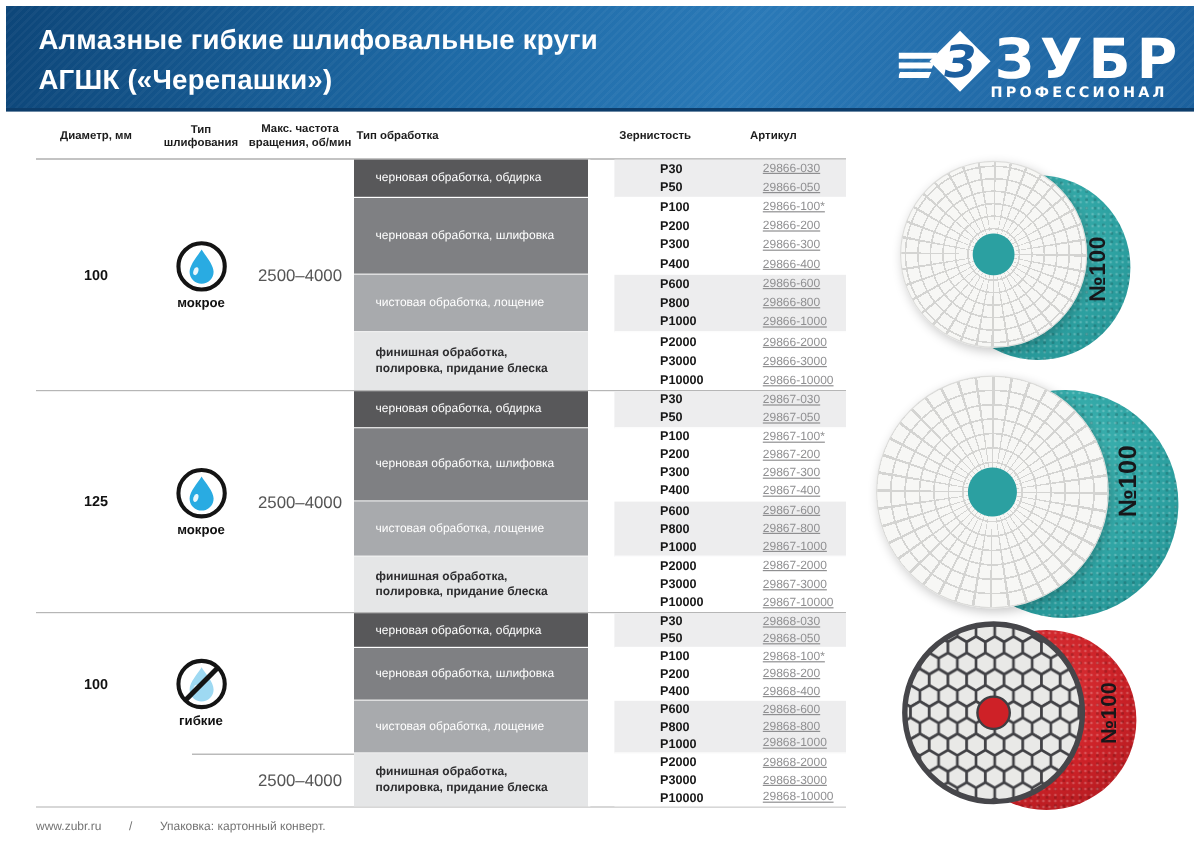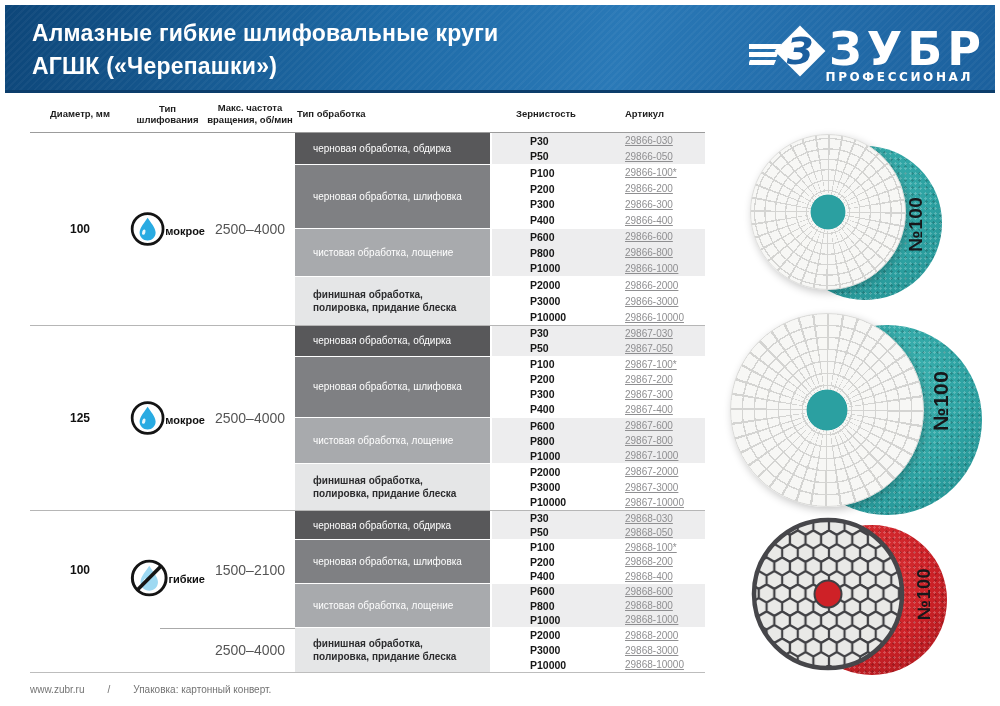--- a/index.html
+++ b/index.html
@@ -21,40 +21,40 @@
   .h-diam{width:100px;text-align:center;} .h-type{width:75px;text-align:center;}
   .h-freq{width:90px;text-align:center;line-height:1.25;} .h-proc{width:197px;padding-left:2px;}
   .h-grit{width:108px;text-align:center;} .h-art{width:105px;padding-left:25px;}
 
   .group { display:flex; position:relative; }
   .group + .group { border-top:1px solid #b6b6b6; }
   .g1 { height:192px; } .g2 { height:185px; } .g3 { height:163px; }
 
   .left { width:265px; display:flex; }
   .c-diam { width:100px; display:flex; align-items:center; justify-content:center; font-size:12px; font-weight:bold; color:#111; }
-  .c-type { width:75px; display:flex; align-items:center; justify-content:center; }
+  .c-type { width:75px; display:flex; flex-direction:column; align-items:center; justify-content:center; }
   .c-freq { width:90px; display:flex; align-items:center; justify-content:center; font-size:14px; color:#555; }
   .grind-label { font-size:11px; font-weight:bold; color:#111; margin-top:3px; }
 
   .g3 .left { flex-direction:column; width:265px; }
   .g3-top { height:118.6px; display:flex; }
   .g3-bottom { height:44.5px; display:flex; position:relative; }
   .g3-bottom::before { content:''; position:absolute; left:130px; top:0; width:135px; height:1px; background:#aaa; }
   .g3 .c-type { padding-top:16px; }
 
   .c-proc { width:195px; display:flex; flex-direction:column; }
   .sec { display:flex; align-items:center; padding:0 28px 0 18px; font-size:10px; line-height:1.3; border-bottom:1px solid #fff; }
   .c-proc .sec:last-child { border-bottom:none; }
   .s-dark  { background:#58585a; color:#fff; }
   .s-med   { background:#7f8083; color:#fff; }
   .s-light { background:#a8aaad; color:#fff; }
   .s-xlight{ background:#e5e6e7; color:#2c2c2e; font-weight:bold; }
 
   .c-data { width:215px; display:flex; flex-direction:column; border-left:2px solid #fff; }
-  .band { display:flex; flex-direction:column; border-bottom:1px solid #fff; }
+  .band { display:flex; flex-direction:column; border-bottom:1px solid #fff;margin-left:20px; }
   .c-data .band:last-child { border-bottom:none; }
   .b-gray { background:#ededee; } .b-white { background:#fff; }
   .row { flex:1; display:flex; align-items:center; }
   .grit { width:108px; padding-left:38px; font-size:10.5px; font-weight:bold; color:#161616; }
   .art  { width:105px; padding-left:25px; font-size:10px; color:#8f8f91;text-decoration:underline; }
 
   .g1 .sec:nth-child(1), .g1 .band:nth-child(1){height:32px;}
   .g1 .sec:nth-child(2), .g1 .band:nth-child(2){height:64px;}
   .g1 .sec:nth-child(3), .g1 .band:nth-child(3){height:48px;}
   .g1 .sec:nth-child(4), .g1 .band:nth-child(4){height:48px;}
@@ -306,21 +306,20 @@
           <div class="c-diam">100</div>
           <div class="c-type">
             <svg width="44" height="44" viewBox="0 0 44 44">
               <circle cx="22" cy="22" r="19.3" fill="#fff" stroke="#141414" stroke-width="3.4"></circle>
               <path d="M22 8 C25 13 32 20.5 32 26.5 C32 32.3 27.5 36.5 22 36.5 C16.5 36.5 12 32.3 12 26.5 C12 20.5 19 13 22 8 Z" fill="#9ed9f2"></path>
               <ellipse cx="17.2" cy="26" rx="2" ry="3.4" fill="#fff" opacity=".9" transform="rotate(18 17.2 26)"></ellipse>
               <rect x="19.9" y="3.5" width="4.2" height="37" transform="rotate(45 22 22)" fill="#141414"></rect>
             </svg>
             <div class="grind-label">гибкие</div>
           </div>
-          <div class="c-freq">1500–2100</div>
         </div>
         <div class="g3-bottom">
           <div class="c-diam"></div>
           <div class="c-type" style="padding-top:0"></div>
           <div class="c-freq">2500–4000</div>
         </div>
       </div>
       <div class="c-proc">
         <div class="sec s-dark">
             <span>черновая обработка, обдирка</span>

